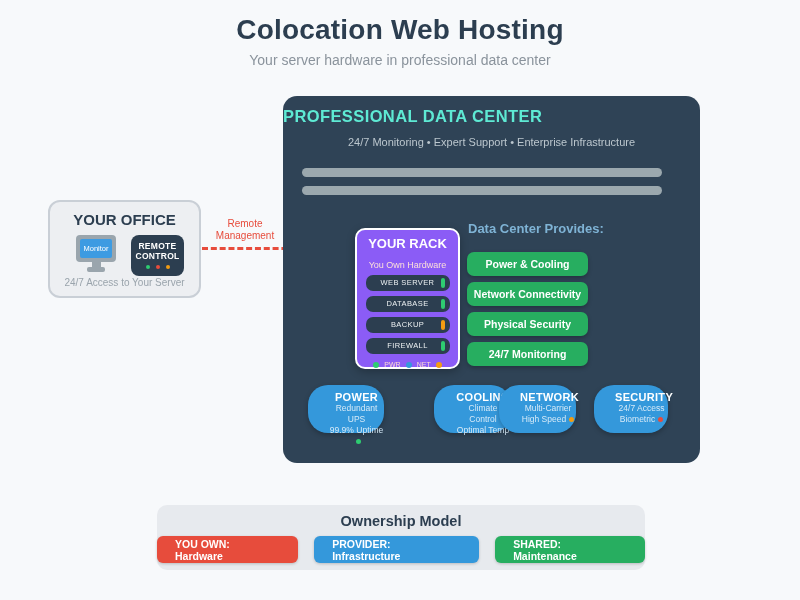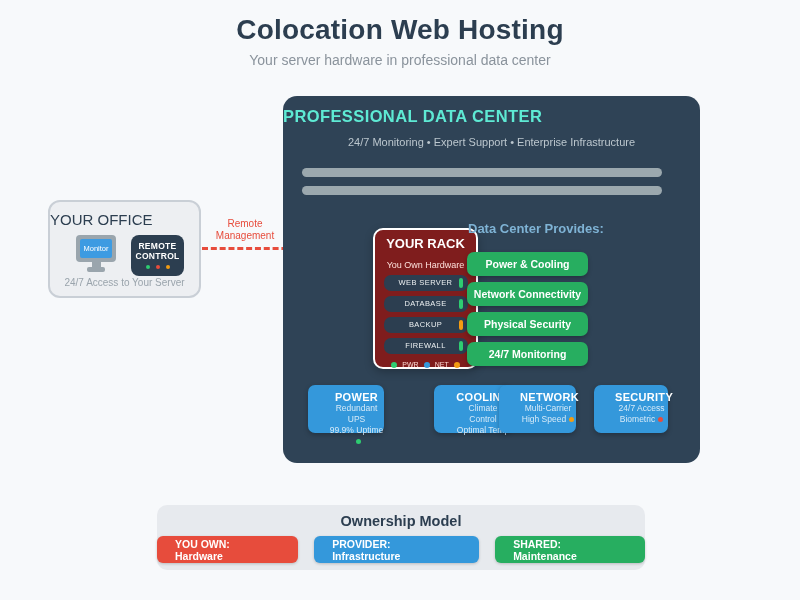--- a/index.html
+++ b/index.html
@@ -9,21 +9,21 @@
 
   
   .page-title { position:absolute; top:14px; left:0; width:100%; text-align:center;
     font-size:28px; font-weight:bold; color:#2C3E50; letter-spacing:0.2px; }
   .page-subtitle { position:absolute; top:52px; left:0; width:100%; text-align:center;
     font-size:14px; color:#8A939C; }
 
   
   .office { position:absolute; left:48px; top:200px; width:153px; height:98px;
     background:#EDEFF2; border:2px solid #C9CFD6; border-radius:12px; }
-  .office-title { margin-top:9px; font-size:15px; font-weight:normal; color:#2C3E50; }
+  .office-title { margin-top:9px; text-align:center; font-size:15px; font-weight:bold; color:#2C3E50; }
   .office-icons { display:flex; justify-content:center; align-items:flex-start; gap:15px; margin-top:7px; height:42px; }
   .monitor { width:40px;margin-left:11px; }
   .monitor-body { width:40px; height:27px; background:#9AA5AD; border-radius:4px;
     display:flex; align-items:center; justify-content:center; }
   .monitor-screen { width:32px; height:19px; background:#3D9BE2; border-radius:2px;
     display:flex; align-items:center; justify-content:center; color:#fff; font-size:7.5px; }
   .monitor-neck { width:9px; height:5px; background:#9AA5AD; margin:0 auto; }
   .monitor-base { width:18px; height:5px; background:#9AA5AD; border-radius:2px; margin:0 auto; }
   .remote { width:53px; height:41px; background:#2C3E50; border-radius:8px; padding-top:7px;
     text-align:center; color:#fff; font-size:8.5px; font-weight:bold; line-height:9.5px; letter-spacing:0.3px; }
@@ -42,22 +42,22 @@
   .dc { position:absolute; left:283px; top:96px; width:417px; height:367px;
     background:#2F4356; border-radius:14px; }
   .dc-title { position:absolute; top:11px; left:0; width:100%; text-align:left;
     font-size:16.5px; font-weight:bold; color:#5eead4; letter-spacing:0.4px; }
   .dc-sub { position:absolute; top:40px; left:0; width:100%; text-align:center;
     font-size:11px; color:#BCC7CE; }
   .dc-bar { position:absolute; left:19px; width:360px; height:9px; background:#9BA8AE; border-radius:5px; }
   .dc-bar1 { top:72px; } .dc-bar2 { top:90px; }
 
   
-  .rack { position:absolute; left:90px; top:132px; width:105px; height:141px;
-    background:#7f1d1d; border:2.5px solid #FFFFFF; border-radius:10px;
+  .rack { position:absolute; left:72px; top:132px; width:105px; height:141px;
+    background:#8b5cf6; border:2.5px solid #FFFFFF; border-radius:10px;
     box-shadow:0 3px 8px rgba(0,0,0,0.25); }
   .rack-title { margin-top:6px; text-align:center; font-size:13px; font-weight:bold; color:#FFFFFF; }
   .rack-sub { text-align:center; font-size:9px; color:#FCDFDA; margin-top:9px; }
   .server { position:relative; width:84px; height:16px; margin:5px auto 0;
     background:#2C3E50; border-radius:7px; color:#ECF0F1; font-size:7.5px;
     text-align:center; line-height:16px; letter-spacing:0.4px; }
   .server:first-of-type { margin-top:6px; }
   .server i { position:absolute; right:5px; top:3px; width:4px; height:10px; border-radius:2px; display:block; }
   .rack-status { display:flex; justify-content:center; align-items:center; gap:5px;
     margin-top:7px; font-size:7px; color:#FBD9D3; }
@@ -65,21 +65,21 @@
 
   
   .provides-title { position:absolute; left:185px; top:125px; font-size:13px; font-weight:bold; color:#7FB3D5; }
   .provide-btn { position:absolute; left:184px; width:121px; height:24px; background:#27AE60;
     border-radius:7px; color:#fff; font-size:10.5px; font-weight:bold;
     display:flex; align-items:center; justify-content:center;
     box-shadow:0 2px 4px rgba(0,0,0,0.25); }
   .pb0 { top:156px; } .pb1 { top:186px; } .pb2 { top:216px; } .pb3 { top:246px; }
 
   
-  .svc { position:absolute; top:289px; height:48px; background:#3498DB; border-radius:7px;
+  .svc { position:absolute; top:289px; height:48px; background:#3498DB; border-radius:20px;
     text-align:center; color:#fff; box-shadow:0 2px 5px rgba(0,0,0,0.25);padding-left:21px; }
   .svc0 { left:25px;  width:76px; } .svc1 { left:123px; width:77px;margin-left:28px; }
   .svc2 { left:216px; width:77px; } .svc3 { left:311px; width:74px; }
   .svc-title { margin-top:6px; font-size:11px; font-weight:bold; letter-spacing:0.3px; }
   .svc-line { font-size:8.5px; color:#D6EAF8; line-height:11px; }
   .svc-dot { display:inline-block; width:5px; height:5px; border-radius:50%;
     margin-left:3px; vertical-align:middle; }
 
   
   .ownership { position:absolute; left:157px; top:505px; width:488px; height:65px;

